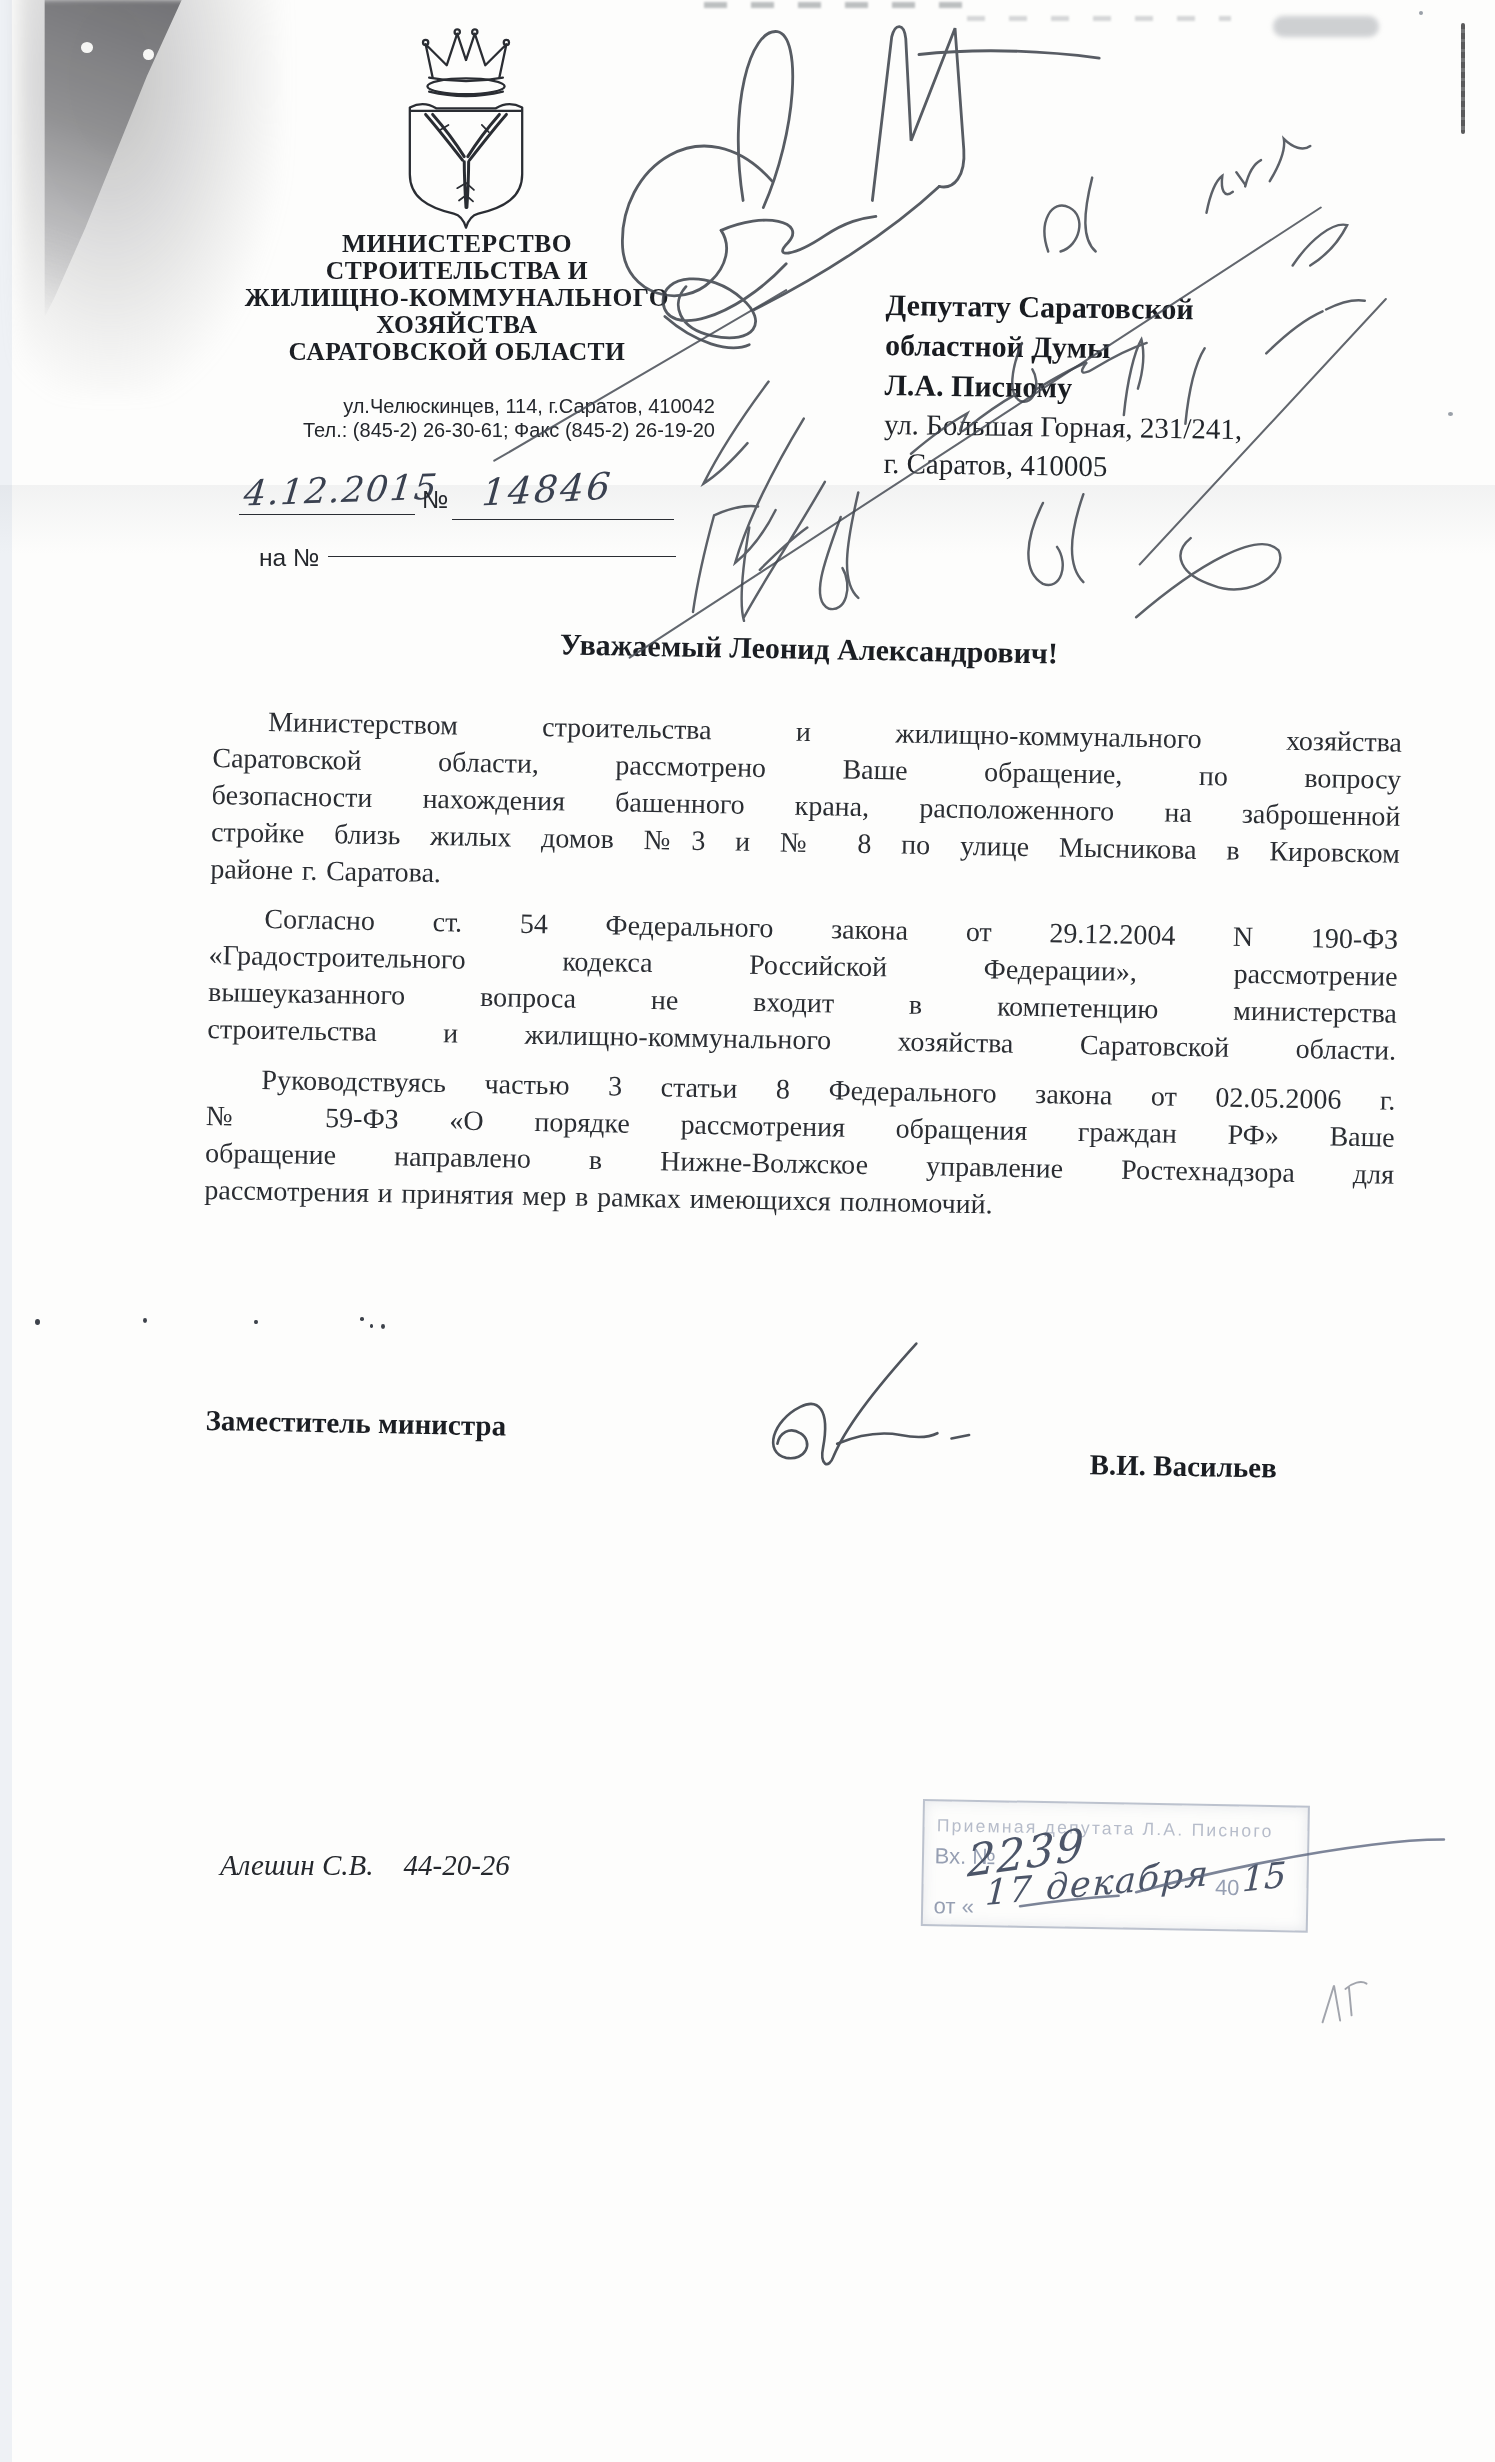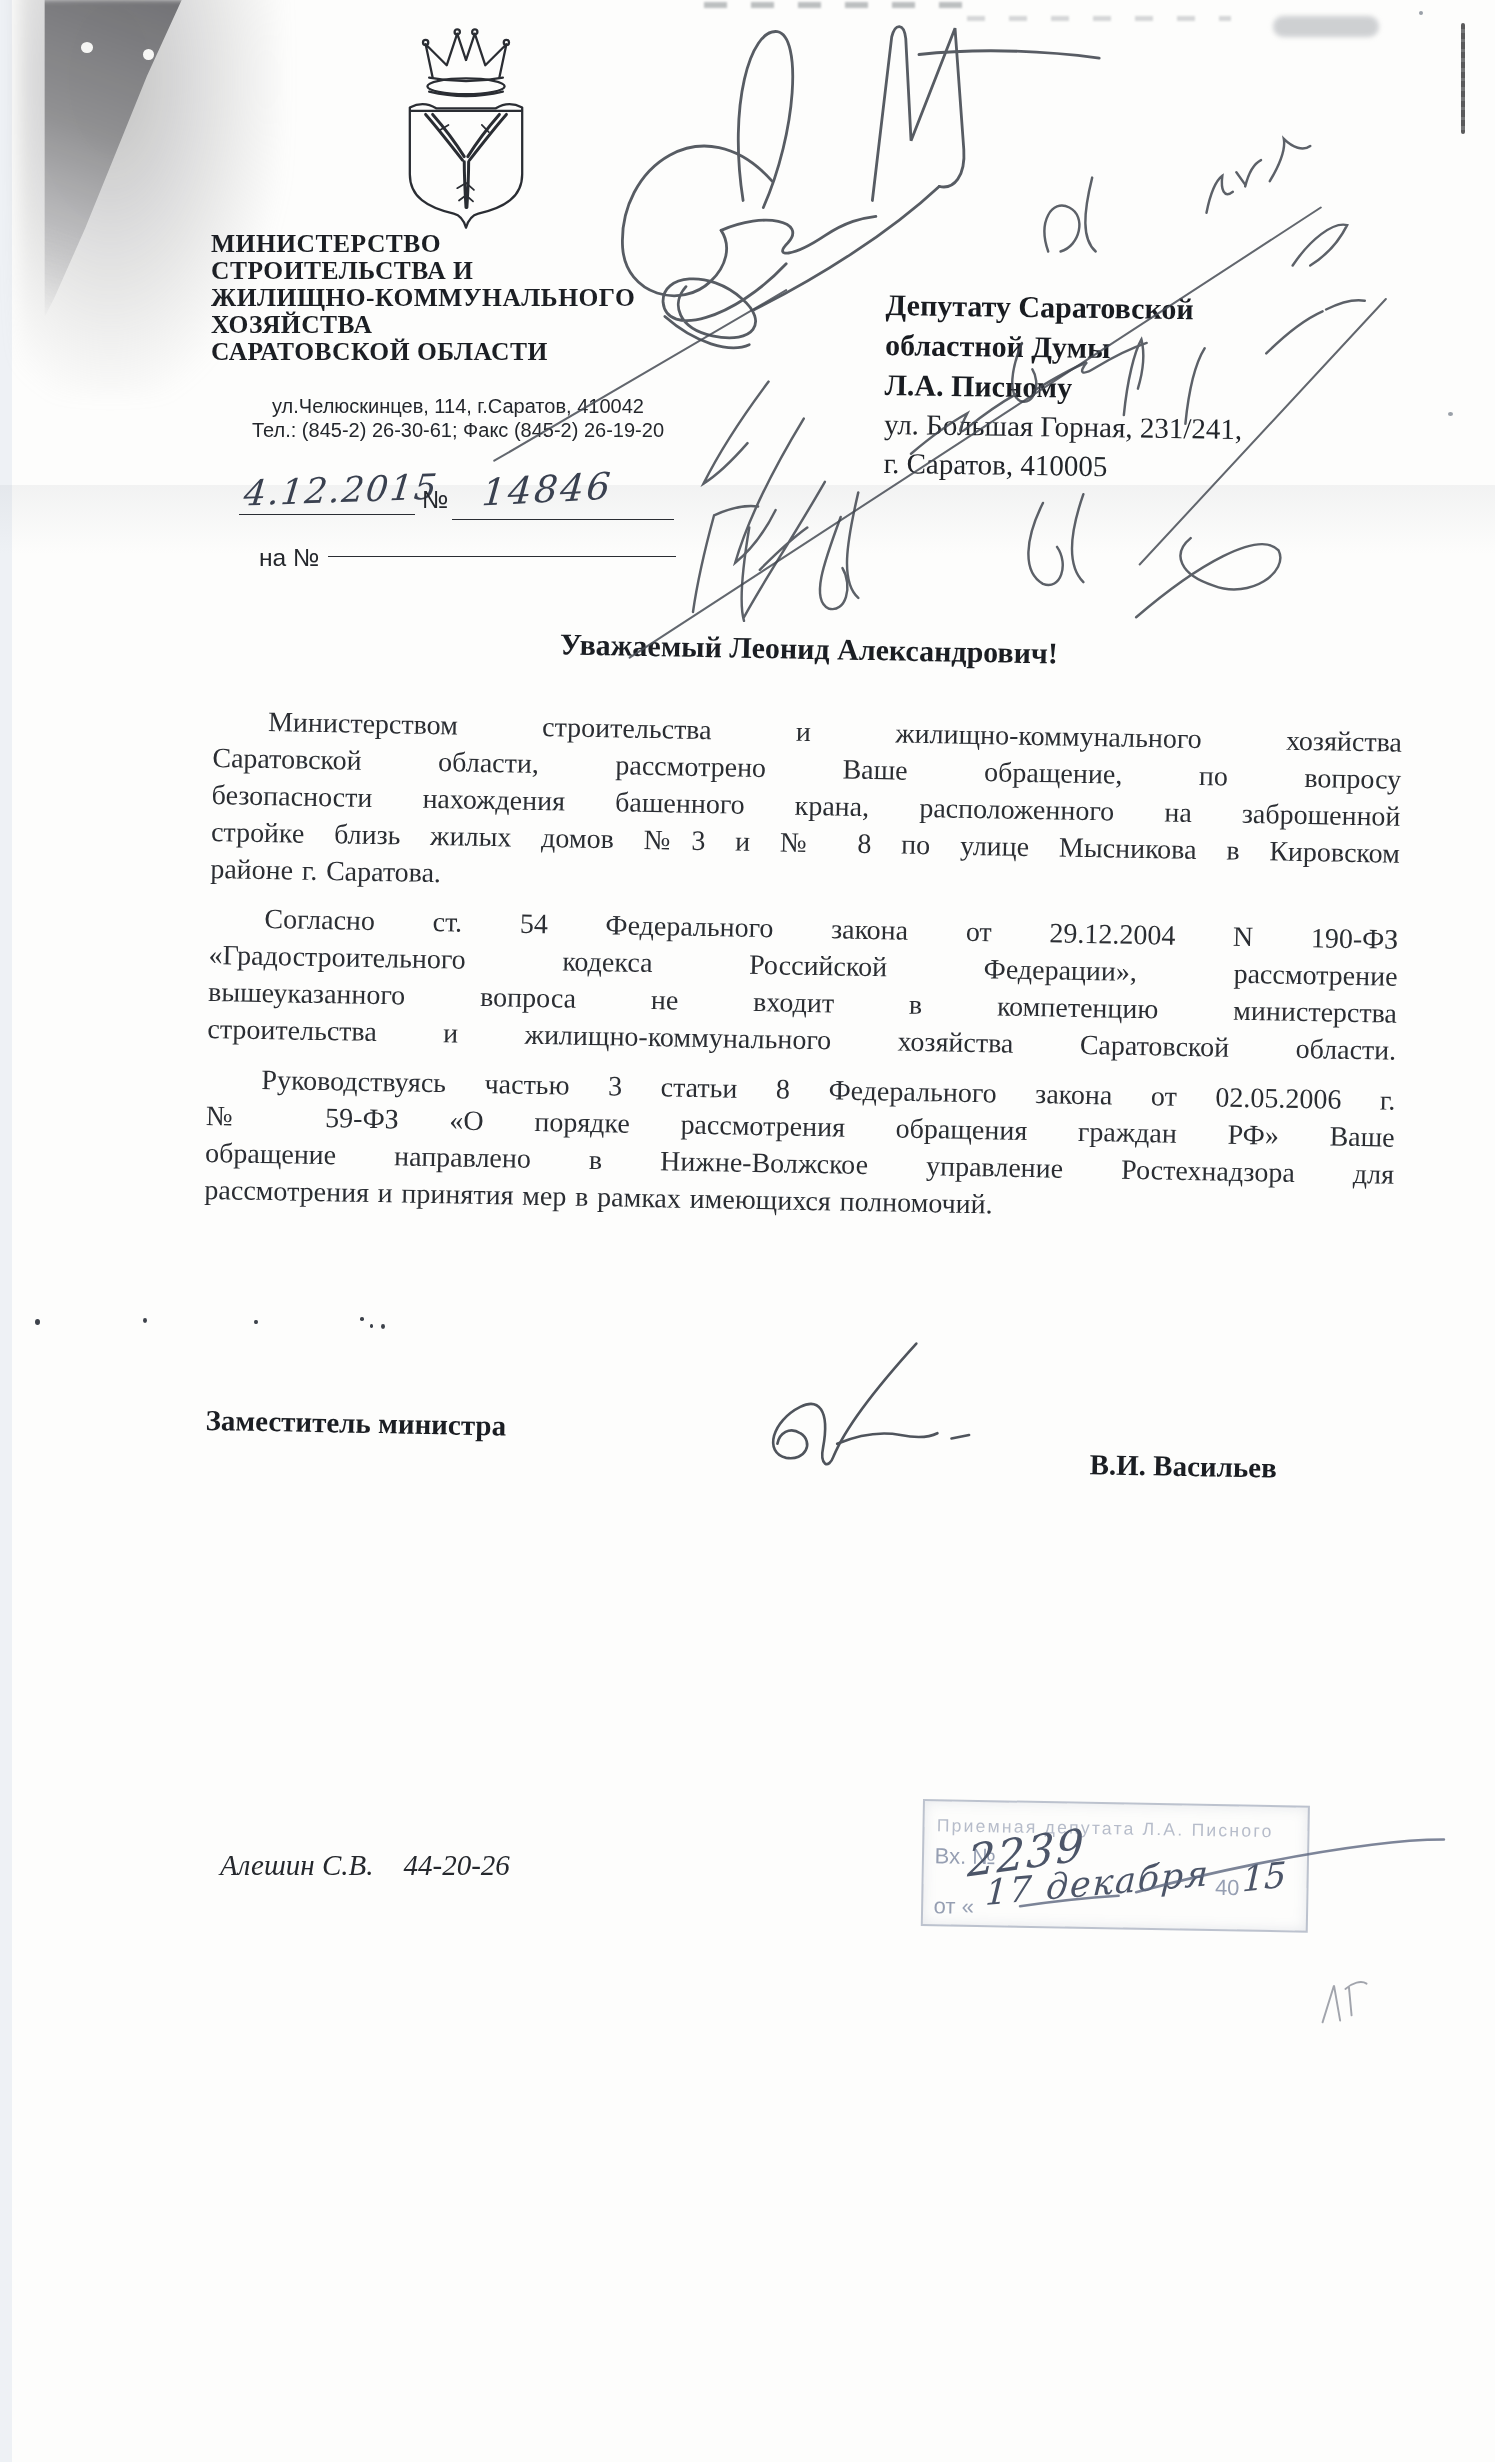--- a/index.html
+++ b/index.html
@@ -28,23 +28,23 @@
     background:repeating-linear-gradient(90deg,rgba(110,115,120,.45) 0 23px,rgba(110,115,120,0) 23px 47px);
     filter:blur(0.9px);}
   .top-dashes2{left:967px;top:16px;width:264px;height:5.3px;
     background:repeating-linear-gradient(90deg,rgba(140,145,150,.35) 0 17.6px,rgba(140,145,150,0) 17.6px 42px);
     filter:blur(0.9px);}
   .right-streak{left:1461px;top:23px;width:4.4px;height:111px;border-radius:2.6px;
     background:repeating-linear-gradient(180deg,#3e3e40 0 6.2px,#5c5d5f 6.2px 9.7px);opacity:.85;}
   .dot{border-radius:50%;background:#3d424b;}
   .gdot{border-radius:50%;background:#9aa0a8;}
   
-  .org{left:211px;top:230px;width:492px;
+  .org{left:211px;top:230px;width:492px;text-align:center;
     font-weight:bold;font-size:25.5px;line-height:27px;letter-spacing:0.5px;color:#1c1f24;}
-  .addr{left:201px;top:394px;width:514px;text-align:center;
+  .addr{left:201px;top:394px;width:514px;text-align:right;
     font-size:20px;line-height:24px;color:#24272c;font-family:"Liberation Sans",sans-serif;}
   .numline{border-top:1.8px solid #2a2d33;height:0;}
   .plabel{font-size:24.6px;color:#24272c;font-family:"Liberation Sans",sans-serif;}
   
   .recipient{left:886px;top:285px;width:510px;transform:rotate(.8deg);transform-origin:0 0;}
   .rb{font-weight:bold;font-size:30px;line-height:40px;color:#191c21;}
   .rr{font-size:29px;line-height:39px;color:#22252a;}
   
   .mainblock{left:215px;top:616px;width:1189px;transform:rotate(1.05deg);transform-origin:0 0;}
   .salut{position:absolute;top:5.3px;left:0;width:100%;text-align:center;

